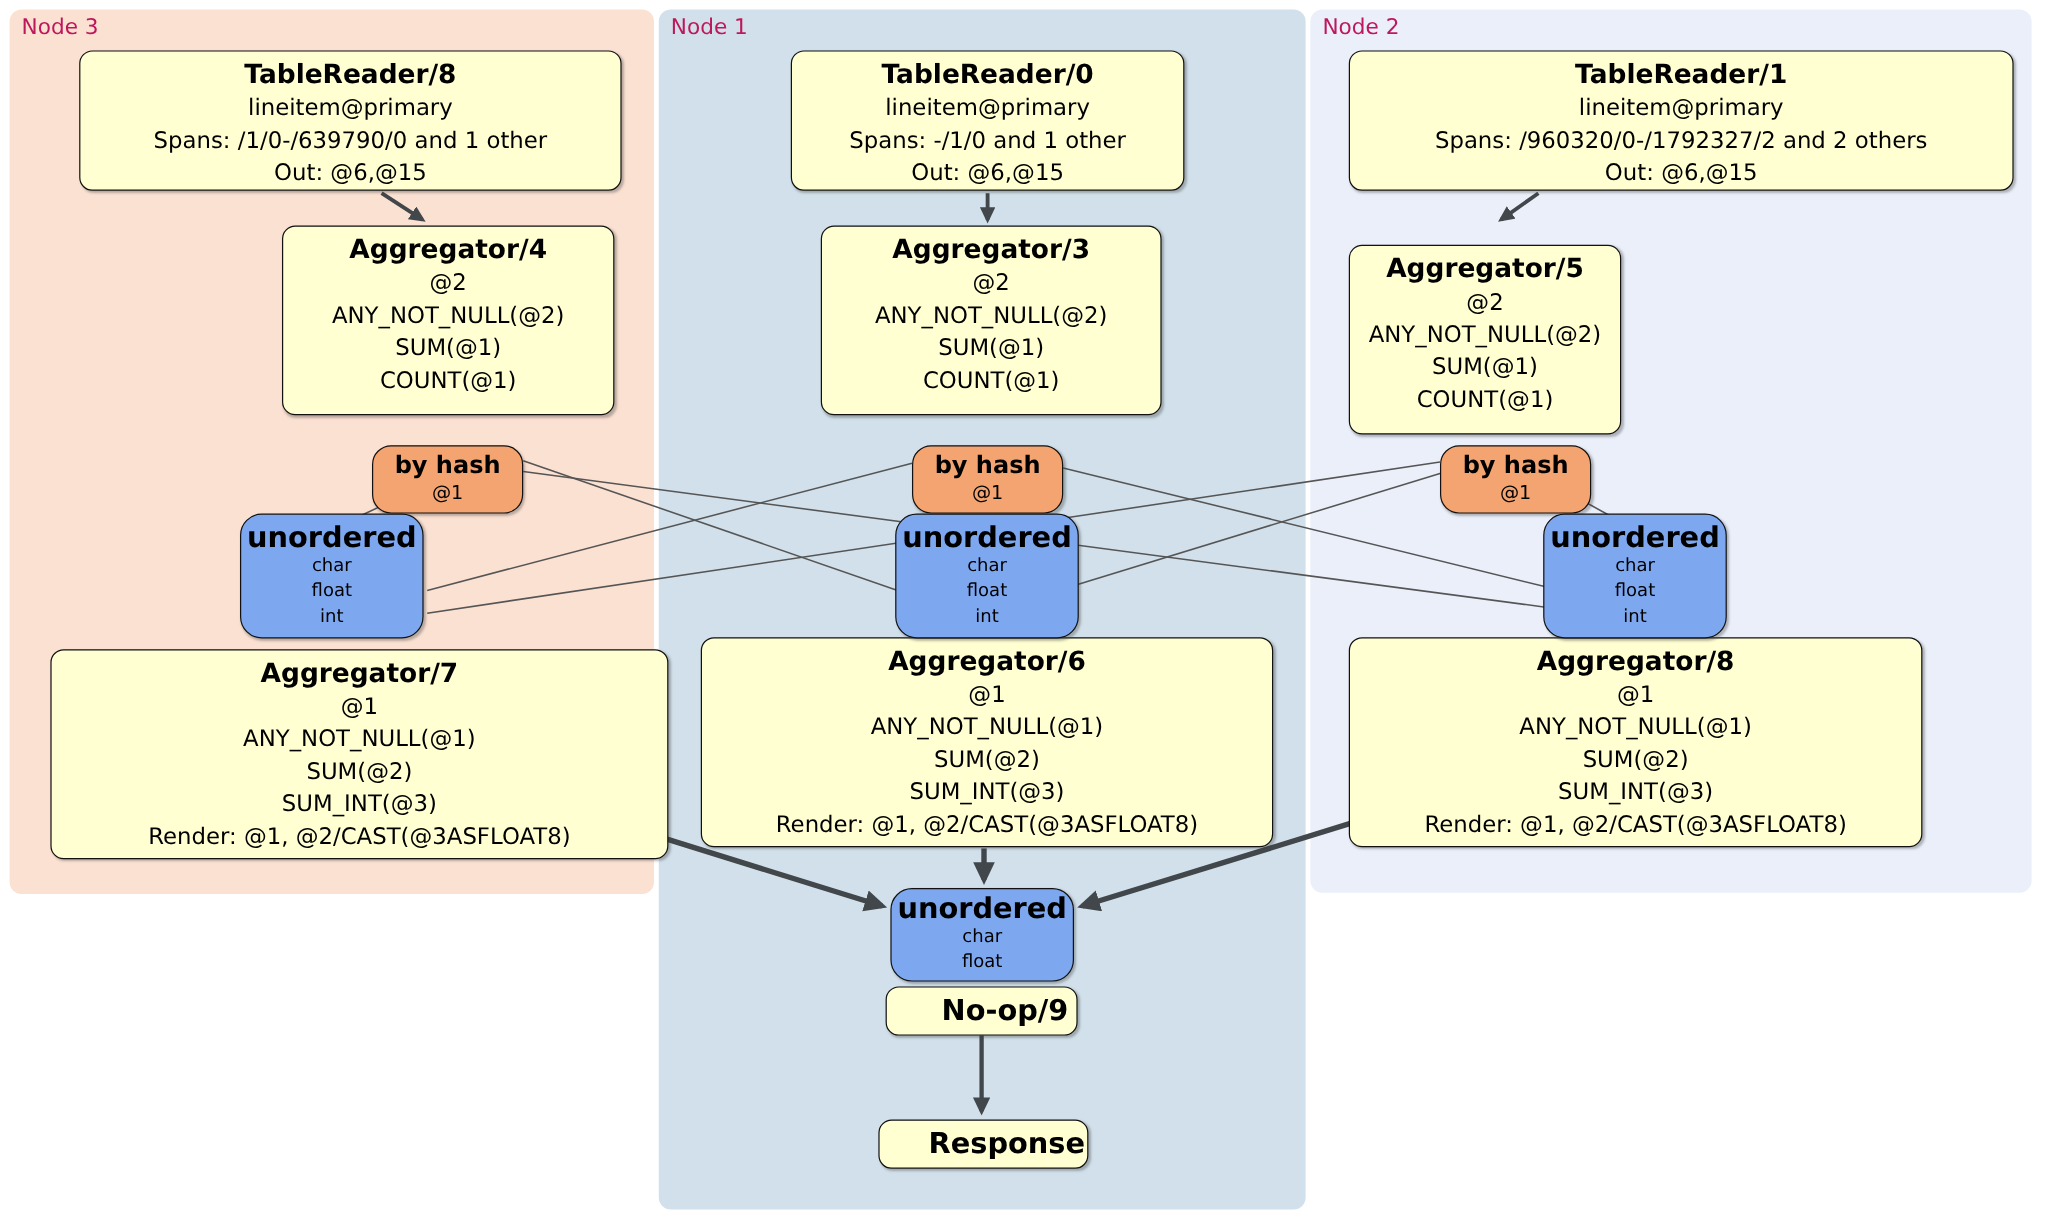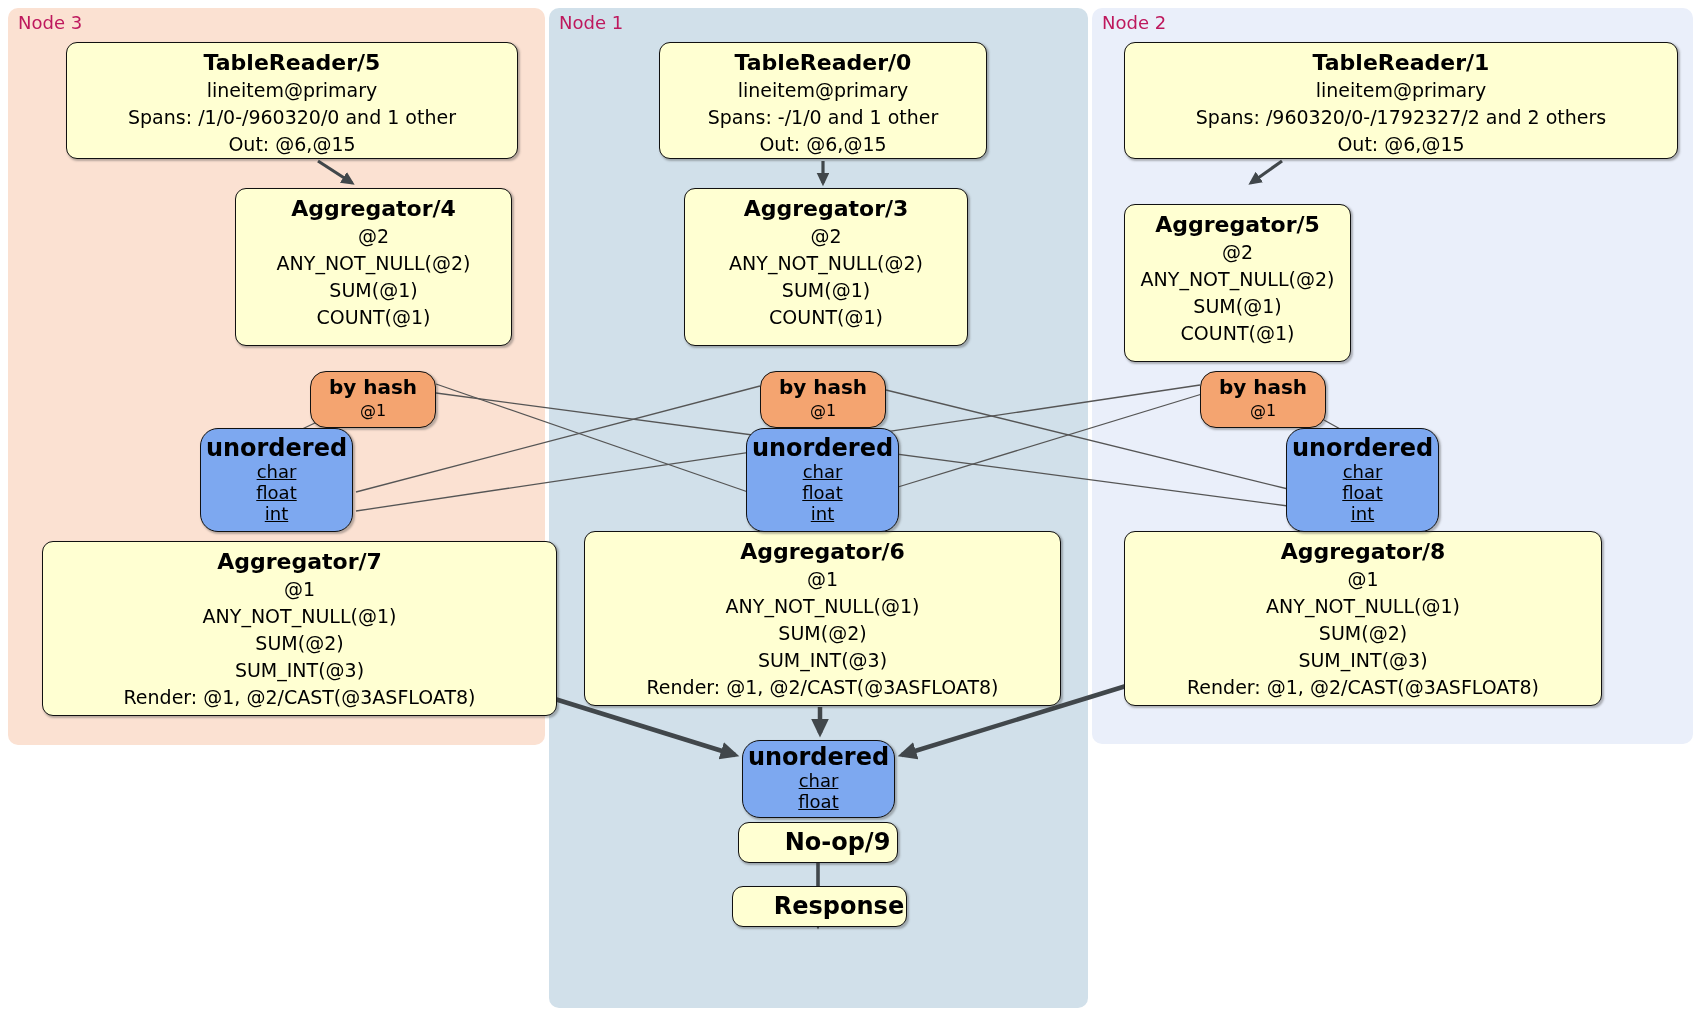--- a/index.html
+++ b/index.html
@@ -22,21 +22,21 @@
   .box{position:absolute;z-index:3;box-sizing:border-box;background:var(--box-yellow);
        border:1.5px solid var(--box-border);border-radius:11px;text-align:center;
        padding-top:5px;box-shadow:1.5px 1.5px 2px rgba(60,60,60,0.35);}
   .box .title{font-weight:bold;font-size:22px;line-height:29px;}
   .box .line{font-size:19px;line-height:27px;white-space:nowrap;}
   .router{background:var(--router-orange);border-radius:16px;z-index:4;padding-top:3px;margin-top:28px;}
   .router .title{font-size:20px;line-height:25px;}
   .router .line{font-size:16px;line-height:21px;}
   .sync{background:var(--sync-blue);border-radius:18px;z-index:4;padding-top:7px;}
   .sync .title{font-size:24px;line-height:25px;}
-  .sync .line{font-size:18px;line-height:21px;text-decoration:underline;}
+  .sync .line{font-size:15px;line-height:21px;}
   .terminal{padding-top:2px;}
   .terminal .title{font-size:24px;line-height:34px;margin-left:39px;}
 </style>
 </head>
 <body>
 
 <div id="stage">
 
   <div class="region" style="left:8px;top:8px;width:537px;height:737px;background:var(--node3-bg);"></div>
   <div class="region" style="left:549px;top:8px;width:539px;height:1000px;background:var(--node1-bg);"></div>
@@ -75,23 +75,23 @@
       <line x1="513" y1="686" x2="735" y2="755" marker-end="url(#arrow)"></line>
       <line x1="820" y1="707" x2="820" y2="733" marker-end="url(#arrow)"></line>
       <line x1="1126" y1="686" x2="902" y2="755" marker-end="url(#arrow)"></line>
     </g>
     <g stroke="#41474b" stroke-width="3.6" fill="none">
       <line x1="818" y1="863" x2="818" y2="926" marker-end="url(#arrow)"></line>
     </g>
   </svg>
 
   <div class="box" style="left:66px;top:42px;width:452px;height:117px;">
-    <div class="title">TableReader/5</div>
+    <div class="title">TableReader/8</div>
     <div class="line">lineitem@primary</div>
-    <div class="line">Spans: /1/0-/960320/0 and 1 other</div>
+    <div class="line">Spans: /1/0-/639790/0 and 1 other</div>
     <div class="line">Out: @6,@15</div>
   </div>
   <div class="box" style="left:659px;top:42px;width:328px;height:117px;">
     <div class="title">TableReader/0</div>
     <div class="line">lineitem@primary</div>
     <div class="line">Spans: -/1/0 and 1 other</div>
     <div class="line">Out: @6,@15</div>
   </div>
   <div class="box" style="left:1124px;top:42px;width:554px;height:117px;">
     <div class="title">TableReader/1</div>
@@ -181,17 +181,17 @@
 
   <div class="box sync" style="left:742px;top:740px;width:153px;height:78px;padding-top:4px;">
     <div class="title">unordered</div>
     <div class="line">char</div>
     <div class="line">float</div>
   </div>
 
   <div class="box terminal" style="left:738px;top:822px;width:160px;height:41px;">
     <div class="title">No-op/9</div>
   </div>
-  <div class="box terminal" style="left:732px;top:886px;width:175px;height:41px;">
+  <div class="box terminal" style="left:732px;top:933px;width:175px;height:41px;">
     <div class="title">Response</div>
   </div>
 
 </div>
 
 </body></html>

